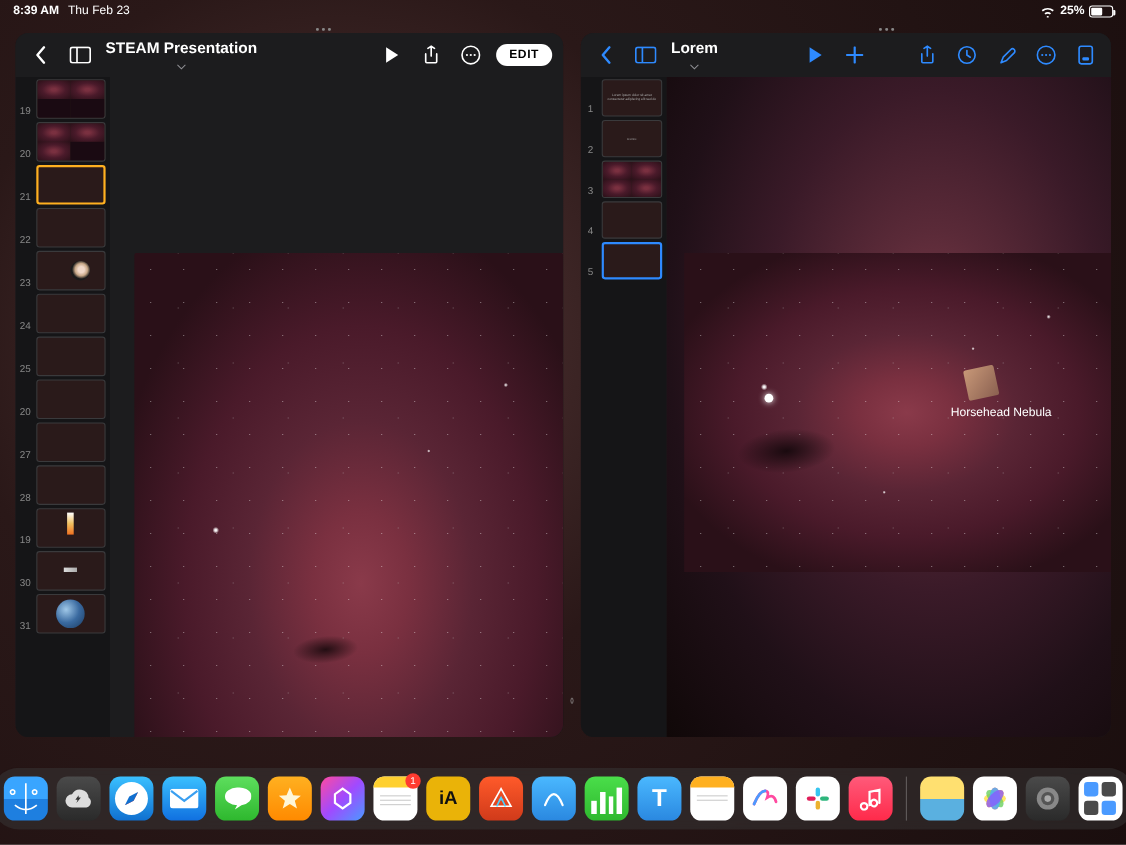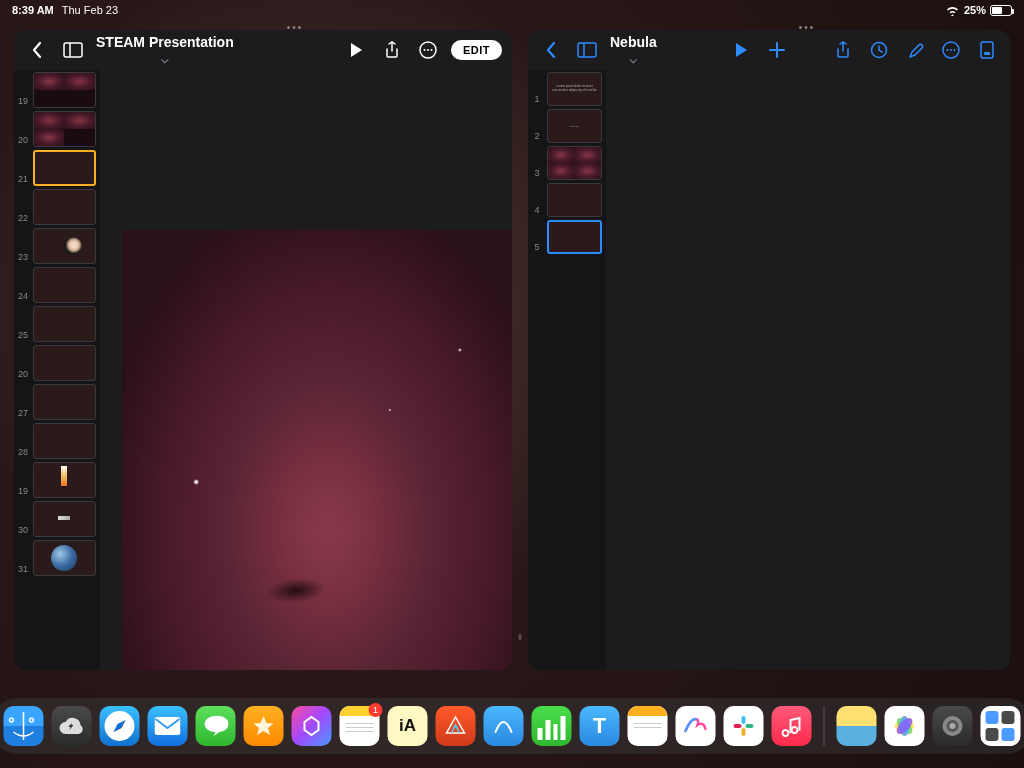--- a/index.html
+++ b/index.html
@@ -303,21 +303,21 @@
             <path d="M10 2L4 9l6 7" stroke="#2e8aff" stroke-width="2.2" fill="none" stroke-linecap="round" stroke-linejoin="round"></path>
           </svg>
       </div>
       <div class="tb-btn blue">
         <svg width="20" height="16" viewBox="0 0 20 16">
             <rect x="1" y="1" width="18" height="14" rx="2" stroke="#2e8aff" stroke-width="1.5" fill="none"></rect>
             <line x1="7" y1="1" x2="7" y2="15" stroke="#2e8aff" stroke-width="1.5"></line>
           </svg>
       </div>
       <div class="title">
-        <span>Nebula</span>
+        <span>Lorem</span>
         <span class="title-chev">⌵</span>
       </div>
       <div class="spacer"></div>
       <div class="tb-btn blue">
         <svg width="14" height="16" viewBox="0 0 14 16">
             <path d="M2 1l11 7-11 7z" fill="#2e8aff"></path>
           </svg>
       </div>
       <div class="tb-btn blue">
         <svg width="16" height="16" viewBox="0 0 16 16">
@@ -381,20 +381,29 @@
           </div>
         <div class="thumb-row">
             <div class="num">4</div>
             <div class="thumb th-nebula"></div>
           </div>
         <div class="thumb-row">
             <div class="num">5</div>
             <div class="thumb th-nebula selected"></div>
           </div>
 
+      </div>
+      <div class="canvas-area full-bg">
+        <div class="right-slide nebula">
+          <div class="stars"></div>
+          <div class="dark-wisp" style="left:12%;top:55%;width:90px;height:40px;"></div>
+          <div style="position:absolute;left:18%;top:44%;width:8px;height:8px;border-radius:50%;background:#fff;box-shadow:0 0 6px #fff;"></div>
+          <div class="inset-image"></div>
+          <div class="right-caption">Horsehead Nebula</div>
+        </div>
       </div>
     </div>
   </div>
 </div>
 
 <div class="dock">
   <div class="app" style="background:linear-gradient(#39a5ff 50%,#1e7fe0 50%);">
       <svg width="40" height="40" viewBox="0 0 40 40">
         <path d="M20 6v28M10 14a2 2 0 100 .1M30 14a2 2 0 100 .1M10 26q10 8 20 0" stroke="#fff" stroke-width="1.5" fill="none"></path>
       </svg>
@@ -436,21 +445,21 @@
     </div>
   <div class="app" style="background:#fff;">
       <div style="height:10px;background:#ffd030;border-radius:10px 10px 0 0;"></div>
       <div style="padding:4px 6px;">
         <div style="height:1px;background:#ccc;margin:3px 0;"></div>
         <div style="height:1px;background:#ccc;margin:3px 0;"></div>
         <div style="height:1px;background:#ccc;margin:3px 0;"></div>
       </div>
       <div class="badge">1</div>
     </div>
-  <div class="app" style="background:#fef9c3;display:flex;align-items:center;justify-content:center;font-weight:800;font-size:17px;color:#111;">iA</div>
+  <div class="app" style="background:#eab308;display:flex;align-items:center;justify-content:center;font-weight:800;font-size:17px;color:#111;">iA</div>
   <div class="app" style="background:linear-gradient(#ff5a2a,#d03a1a);display:flex;align-items:center;justify-content:center;">
       <svg width="24" height="24" viewBox="0 0 24 24">
         <path d="M12 3l9 16H3z" fill="none" stroke="#fff" stroke-width="1.5"></path>
         <path d="M8 19l4-8 4 8M10 13h4" stroke="#4ad0ff" stroke-width="1.5" fill="none"></path>
       </svg>
     </div>
   <div class="app" style="background:linear-gradient(#4ab8ff,#2a88e0);display:flex;align-items:center;justify-content:center;">
       <svg width="24" height="24" viewBox="0 0 24 24">
         <path d="M4 18q4-10 8-10t8 10" stroke="#fff" stroke-width="2" fill="none" stroke-linecap="round"></path>
       </svg>

